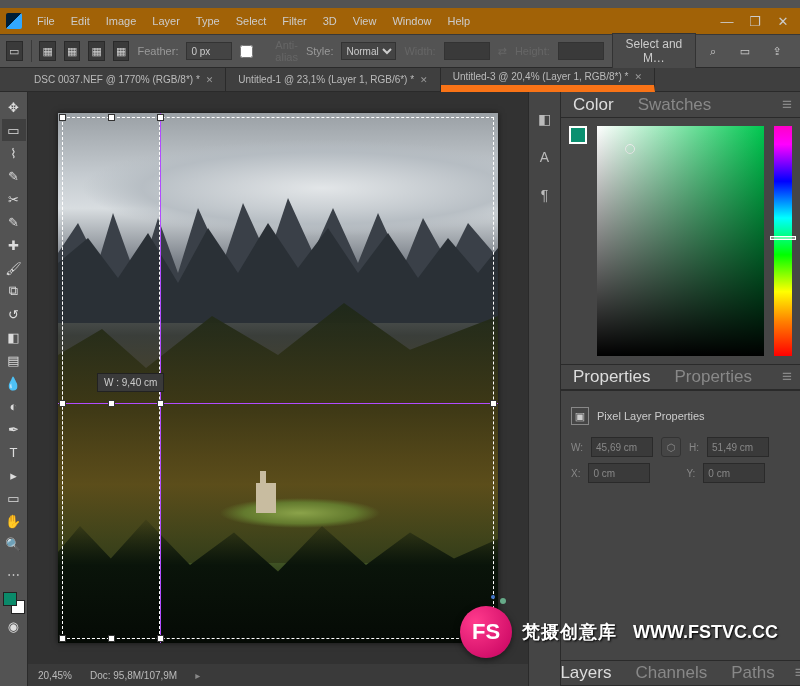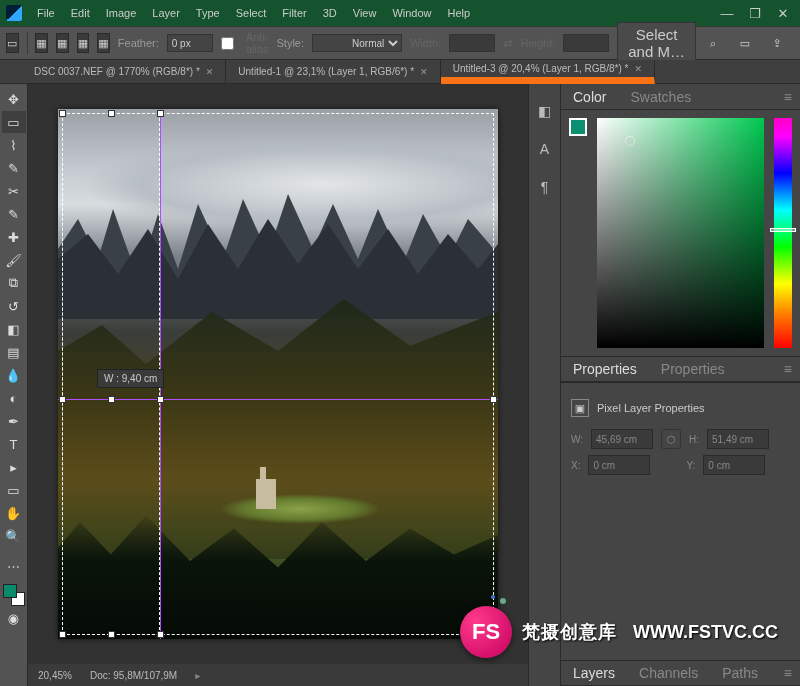--- a/index.html
+++ b/index.html
@@ -1,33 +1,33 @@
 <!DOCTYPE html>
 <html><head>
 <meta charset="utf-8">
 <style>
 * { margin:0; padding:0; box-sizing:border-box; font-family:"Segoe UI",Tahoma,sans-serif; }
 body { background:#535353; width:800px; height:686px; overflow:hidden; color:#ccc; font-size:11px; position:relative; }
 .app { width:100%; height:100%; display:flex; flex-direction:column; background:#535353; }
 
 
-.titlebar { height:26px; background:#14532d; display:flex; align-items:center; padding:0 6px; }
+.titlebar { height:26px; background:#a16207; display:flex; align-items:center; padding:0 6px;margin-top:8px; }
 .logo { width:16px; height:16px; background:linear-gradient(135deg,#001e36 50%,#31a8ff 50%); border-radius:2px; margin-right:8px; }
 .menu { display:flex; gap:2px; flex:1; }
 .menu span { padding:4px 7px; cursor:default; }
 .winctrl { display:flex; gap:14px; margin-right:4px; }
 .winctrl div { width:14px; height:14px; display:flex; align-items:center; justify-content:center; color:#ccc; font-size:13px; }
 
 
 .optbar { height:34px; background:#535353; border-top:1px solid #383838; border-bottom:1px solid #2a2a2a; display:flex; align-items:center; padding:0 6px; gap:8px; }
 .optbar .ico { width:20px; height:20px; background:#3a3a3a; border:1px solid #2a2a2a; display:flex; align-items:center; justify-content:center; }
 .optbar .sep { width:1px; height:22px; background:#3a3a3a; }
 .optbar label { color:#999;text-align:right; }
 .optbar input[type=text] { background:#444; border:1px solid #333; color:#ccc; width:46px; height:18px; padding:0 4px; font-size:10px; }
-.optbar select { background:#444; border:1px solid #333; color:#ccc; height:18px; font-size:10px;padding-left:35px; }
+.optbar select { background:#444; border:1px solid #333; color:#ccc; height:18px; font-size:10px; }
 .optbar input[type=checkbox] { accent-color:#666; }
 .rightico { margin-left:auto; display:flex; gap:14px; padding-right:8px; }
 .rightico div { width:18px; height:18px; color:#ccc; display:flex; align-items:center; justify-content:center; }
 
 
 .doctabs { height:24px; background:#3f3f3f; display:flex; align-items:stretch; border-bottom:1px solid #2a2a2a; padding-left:22px; }
 .doctabs .tab { padding:4px 12px; color:#bbb; font-size:10px; border-right:1px solid #2a2a2a; display:flex; align-items:center; gap:6px; background:#3f3f3f; }
 .doctabs .tab.active { border-bottom:7px solid #f97316; margin-bottom:-1px; }
 .doctabs .close { font-size:9px; color:#999; }
 
@@ -61,21 +61,21 @@
 
 .statusbar { height:22px; background:#3a3a3a; display:flex; align-items:center; padding:0 10px; gap:18px; font-size:10px; color:#bbb; }
 .statusbar .arrow { color:#888; }
 
 
 .midstack { width:32px; background:#454545; border-left:1px solid #2a2a2a; display:flex; flex-direction:column; align-items:center; padding-top:18px; gap:20px; }
 .midstack div { width:18px; height:18px; display:flex; align-items:center; justify-content:center; color:#bbb; font-size:14px; }
 
 .panels { width:240px; background:#454545; border-left:1px solid #2a2a2a; display:flex; flex-direction:column; }
 .paneltabs { display:flex; height:26px; border-bottom:1px solid #2a2a2a; align-items:center; }
-.paneltabs span { padding:6px 12px; font-size:14px; color:#888; }
+.paneltabs span { padding:6px 12px; font-size:17px; color:#888; }
 .paneltabs span.active { color:#ddd; }
 .paneltabs .menuico { margin-left:auto; padding:6px 8px; color:#888; }
 
 .colorpanel { padding:8px; display:flex; gap:6px; }
 .colorswatch { width:22px; height:22px; position:relative; flex-shrink:0; }
 .colorswatch .fg { width:18px; height:18px; background:#0a9070; border:2px solid #fff; position:absolute; }
 .picker { flex:1; height:230px; position:relative; background:linear-gradient(to right,#fff 0%,#00c850 100%); }
 .picker::after { content:""; position:absolute; inset:0; background:linear-gradient(to bottom,transparent 0%,#000 100%); }
 .picker .cursor { position:absolute; width:10px; height:10px; border:1px solid #fff; border-radius:50%; top:18px; left:28px; }
 .hue { width:18px; height:230px; margin-left:4px; background:linear-gradient(to bottom,#ff00c8 0%,#ff00ff 8%,#8000ff 16%,#0000ff 24%,#0080ff 32%,#00ffff 40%,#00ff80 48%,#00ff00 56%,#80ff00 64%,#ffff00 72%,#ff8000 85%,#ff0000 100%); position:relative; }
@@ -134,21 +134,21 @@
     <input type="text" value="0 px" style="">
     <input type="checkbox" style="">
     <label style="color:#666">Anti-alias</label>
     <label>Style:</label>
     <select><option>Normal</option></select>
     <label style="color:#666">Width:</label>
     <input type="text" style="background: rgb(58, 58, 58); color: rgb(85, 85, 85);" disabled="">
     <span style="color:#666">⇄</span>
     <label style="color:#666">Height:</label>
     <input type="text" style="background: rgb(58, 58, 58); color: rgb(85, 85, 85);" disabled="">
-    <button style="background:#4a4a4a;border:1px solid #333;color:#ccc;padding:3px 8px;font-size:15px">Select and M…</button>
+    <button style="background:#4a4a4a;border:1px solid #333;color:#ccc;padding:3px 8px;font-size:12px">Select and M…</button>
     <div class="rightico">
       <div>⌕</div>
       <div>▭</div>
       <div>⇪</div>
     </div>
   </div>
 
   <div class="doctabs">
     <div class="tab">
         <span>DSC 0037.NEF @ 1770% (RGB/8*) *</span>

